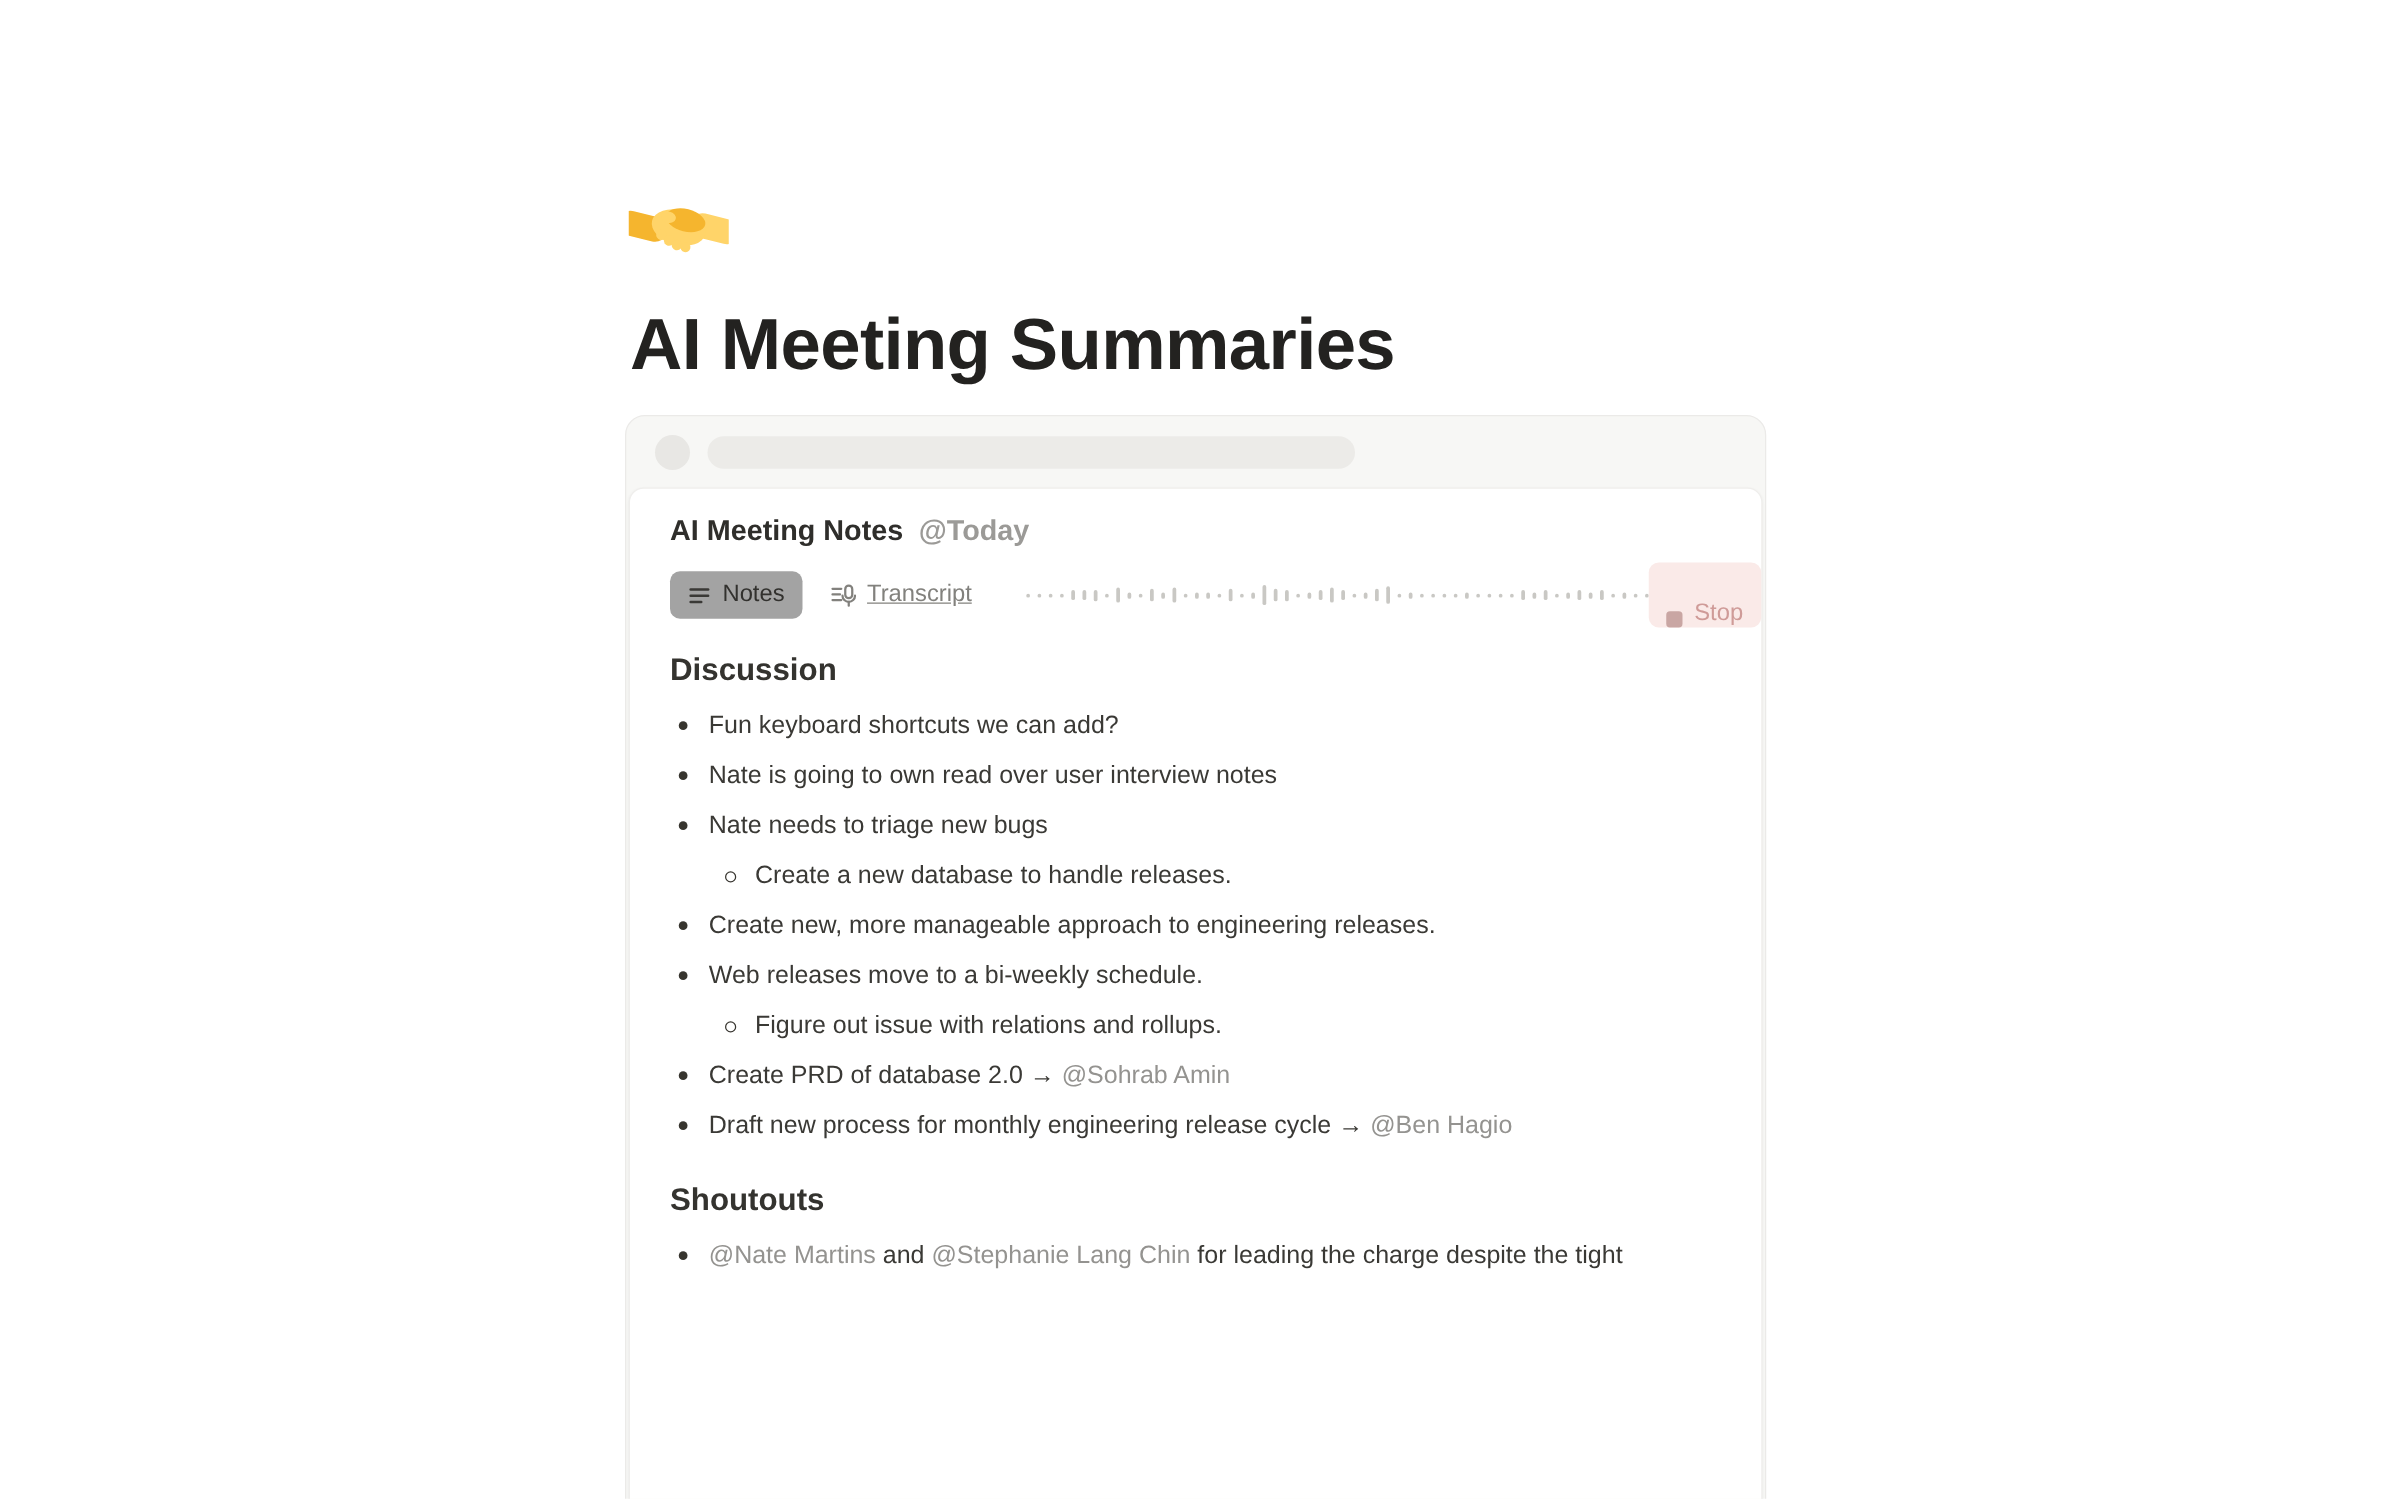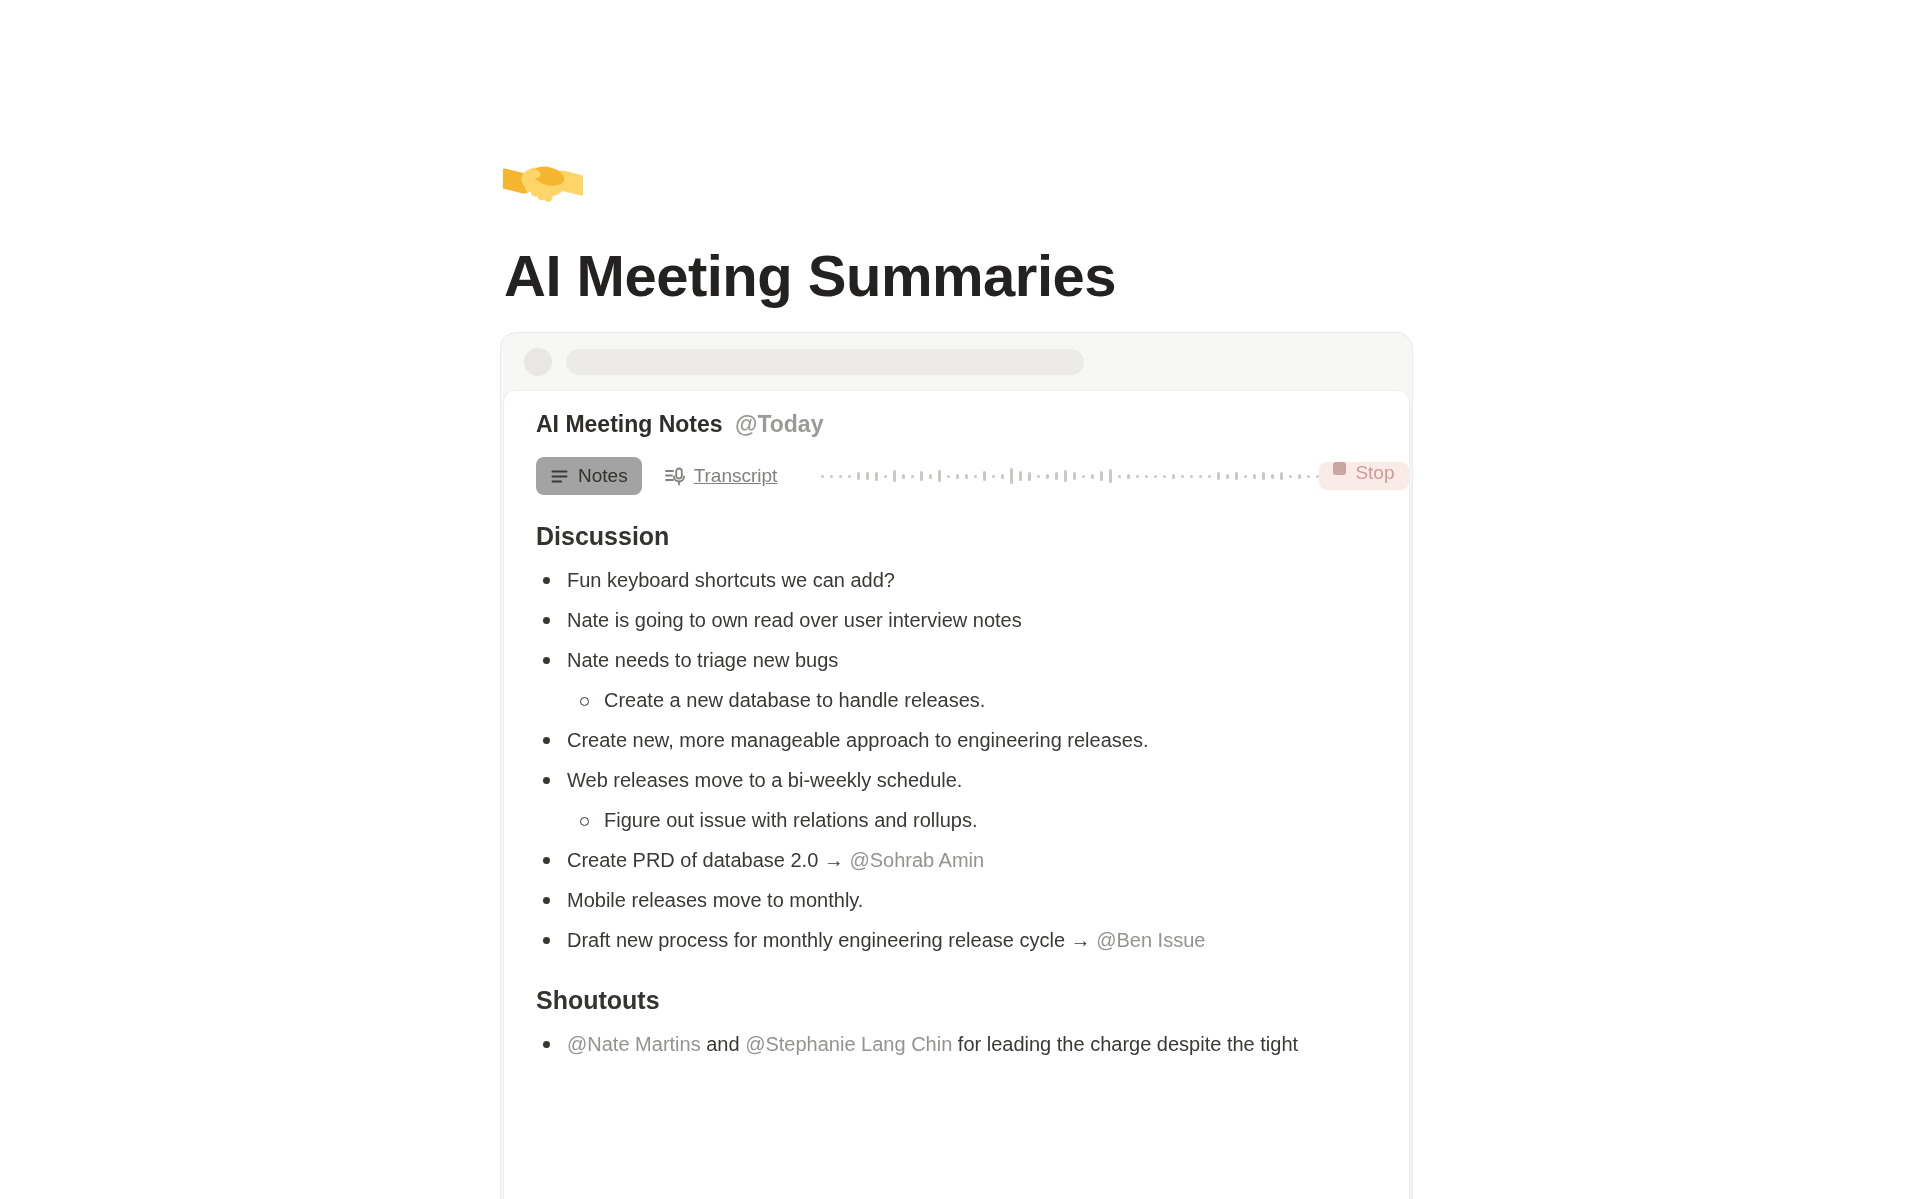--- a/index.html
+++ b/index.html
@@ -31,21 +31,21 @@
   .toolbar { margin-top:14px; margin-bottom:24px; display:flex; align-items:center; height:38px; }
   .tab { display:flex; align-items:center; gap:9px; height:38px; border-radius:8px;
     padding:0 14px; font-size:19px; font-weight:500; cursor:pointer; }
   .tab.active { background:#a3a3a3; color:#32312e; }
   .tab.inactive { color:#82817d; margin-left:8px;text-decoration:underline; }
   .tab svg { display:block; }
 
   .waveform { display:flex; align-items:center; gap:6px; margin-left:30px; height:20px; }
   .wbar { width:3px; border-radius:2px; background:#c9c8c4; }
 
-  .stop-btn { margin-left:auto; display:flex; align-items:flex-start; gap:9px; height:28px;
+  .stop-btn { margin-left:auto; display:flex; align-items:flex-end; gap:9px; height:52px;
     padding:0 14px; border-radius:8px; background:#faeae8; color:#cf9b98;
     font-size:19px; font-weight:500; cursor:pointer; }
   .stop-square { width:13px; height:13px; border-radius:3px; background:#c9a6a3; }
 
   .section-heading { font-size:25px; font-weight:700; color:#34332f;
     margin:30px 0 14px 0; line-height:31px; }
   .toolbar + .card-body .section-heading:first-child { margin-top:26px; }
 
   .li { position:relative; font-size:20px; line-height:29px; margin-bottom:11px;
     padding-left:31px; max-width:845px; color:#3a3935; }
@@ -189,22 +189,21 @@
           <h3 class="section-heading">Discussion</h3>
           <div>
             <div class="li level1"><span class="txt">Fun keyboard shortcuts we can add?</span></div>
             <div class="li level1"><span class="txt">Nate is going to own read over user interview notes</span></div>
             <div class="li level1"><span class="txt">Nate needs to triage new bugs</span></div>
             <div class="li level2"><span class="txt">Create a new database to handle releases.</span></div>
             <div class="li level1"><span class="txt">Create new, more manageable approach to engineering releases.</span></div>
             <div class="li level1"><span class="txt">Web releases move to a bi-weekly schedule.</span></div>
             <div class="li level2"><span class="txt">Figure out issue with relations and rollups.</span></div>
             <div class="li level1"><span class="txt">Create PRD of database 2.0 → </span><span class="mention">@Sohrab Amin</span></div>
-            <div class="li level1"><span class="txt">Mobile releases move to monthly.</span></div>
-            <div class="li level1"><span class="txt">Draft new process for monthly engineering release cycle →  </span><span class="mention">@Ben Issue</span></div>
+            <div class="li level1"><span class="txt">Draft new process for monthly engineering release cycle →  </span><span class="mention">@Ben Hagio</span></div>
           </div>
           <h3 class="section-heading">Shoutouts</h3>
           <div>
             <div class="li level1"><span class="mention">@Nate Martins</span><span class="txt"> and </span><span class="mention">@Stephanie Lang Chin</span><span class="txt"> for leading the charge despite the tight</span></div>
           </div>
         </div>
 
     </div>
   </div>
 </div>

